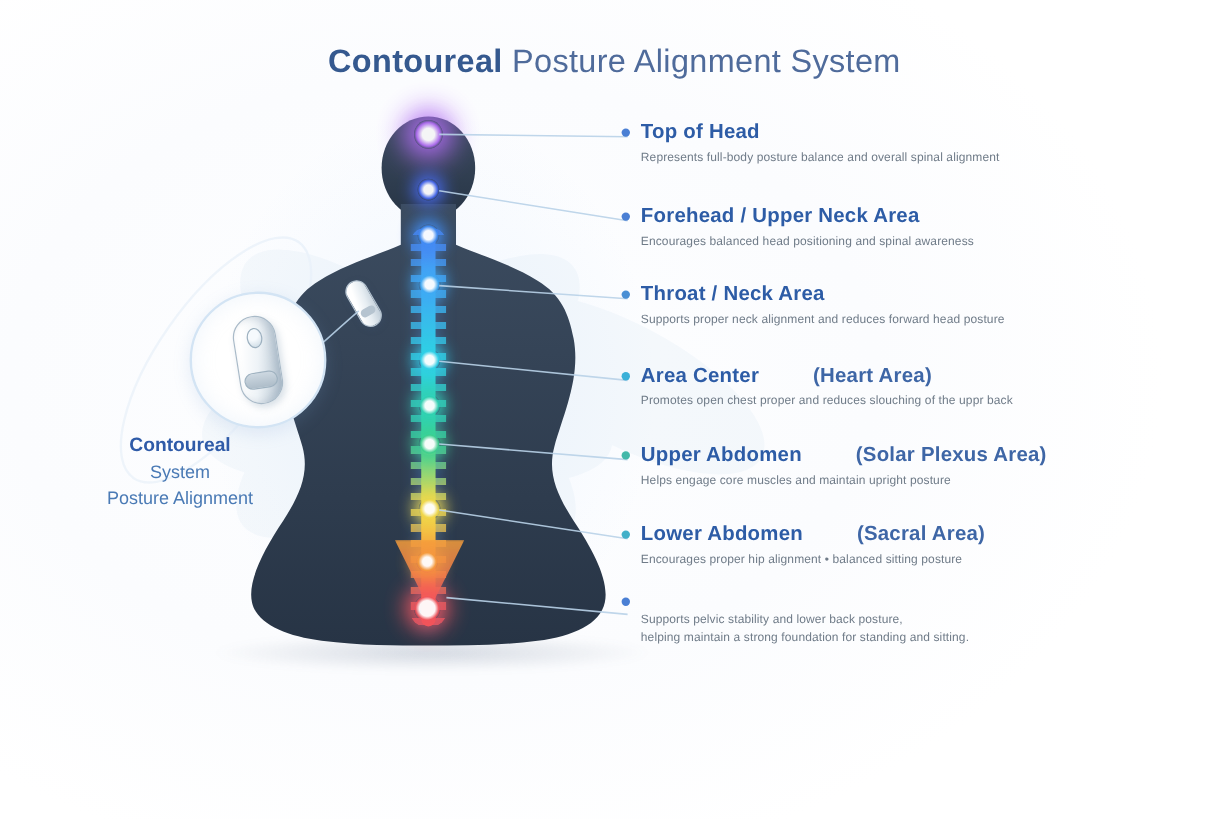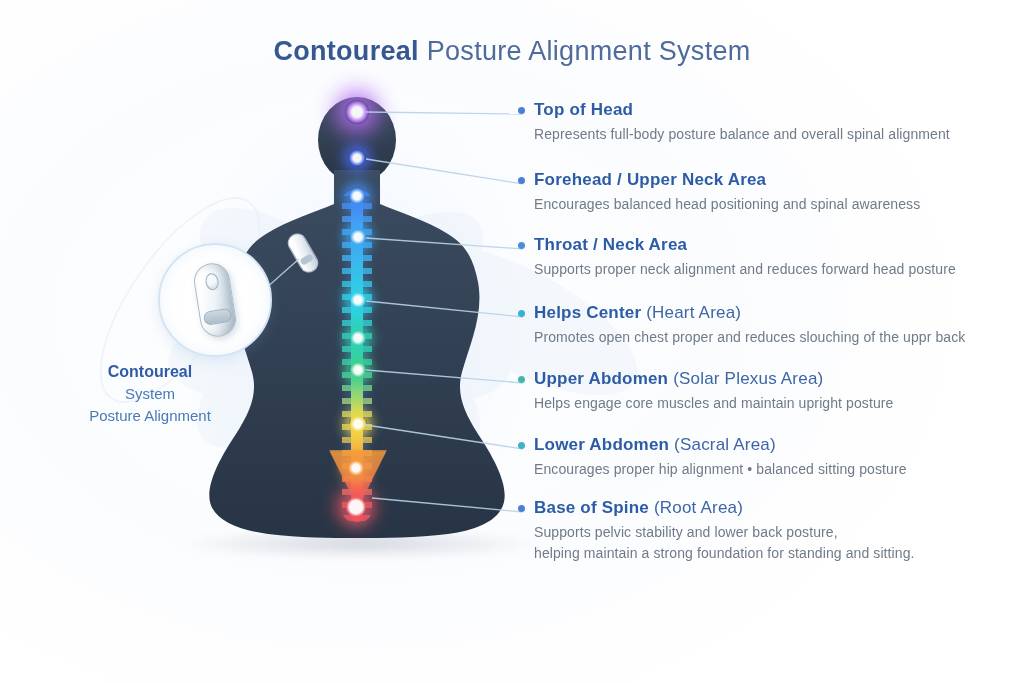--- a/index.html
+++ b/index.html
@@ -106,22 +106,22 @@
     box-shadow: 0 2px 5px rgba(60,80,110,.35);
   }
   #back-device .bd-band { position:absolute; left:2px; right:2px; top:24px; height:7px;
     border-radius:4px; background:#b6c4d0; }
 
   
   .callout { position:absolute; left:518px; width:482px; z-index:6; }
   .callout-head { display:flex; align-items:center; gap:9px; }
   .bullet { width:7px; height:7px; border-radius:50%; flex:0 0 auto; }
   .callout-head h3 { font-size:17px; font-weight:700; color:#2d5ca6; letter-spacing:.2px;text-align:right; }
-  .callout-head h3 .light { font-weight:400; color:#3e66a6; }
-  .desc { margin-left:16px; margin-top:4px; font-size:14px; color:#6f7b88;
+  .callout-head h3 .light { font-weight:700; color:#3e66a6;margin-left:40px; }
+  .desc { margin-left:16px; margin-top:4px; font-size:10px; color:#6f7b88;
     line-height:1.5; white-space:pre-line; letter-spacing:.1px; }
   .bc0 { background:#4a7fd4; } .bc1 { background:#4a7fd4; } .bc2 { background:#4a8fd4; }
   .bc3 { background:#3ab0d8; } .bc4 { background:#43b8a9; } .bc5 { background:#42b0c9; }
   .bc6 { background:#4a7fd4; }
 </style>
 </head>
 <body>
 
 <div id="page">
 
@@ -232,21 +232,21 @@
     <div class="callout-head">
         <span class="bullet bc1"></span>
       <h3><span>Forehead / Upper Neck Area</span> <span class="light"></span></h3>
       </div>
     <p class="desc">Encourages balanced head positioning and spinal awareness</p>
   </div>
 
   <div class="callout" style="top:303px">
     <div class="callout-head">
         <span class="bullet bc3"></span>
-      <h3><span>Helps Center</span> <span class="light">(Heart Area)</span></h3>
+      <h3><span>Area Center</span> <span class="light">(Heart Area)</span></h3>
       </div>
     <p class="desc">Promotes open chest proper and reduces slouching of the uppr back</p>
   </div>
 
   <div class="callout" style="top:435px">
     <div class="callout-head">
         <span class="bullet bc5"></span>
       <h3><span>Lower Abdomen</span> <span class="light">(Sacral Area)</span></h3>
       </div>
     <p class="desc">Encourages proper hip alignment • balanced sitting posture</p>
@@ -256,19 +256,18 @@
     <div class="callout-head">
         <span class="bullet bc4"></span>
       <h3><span>Upper Abdomen</span> <span class="light">(Solar Plexus Area)</span></h3>
       </div>
     <p class="desc">Helps engage core muscles and maintain upright posture</p>
   </div>
 
   <div class="callout" style="top:498px">
     <div class="callout-head">
         <span class="bullet bc6"></span>
-      <h3><span>Base of Spine</span> <span class="light">(Root Area)</span></h3>
       </div>
     <p class="desc">Supports pelvic stability and lower back posture,
 helping maintain a strong foundation for standing and sitting.</p>
   </div>
 
 </div>
 
 </body></html>

